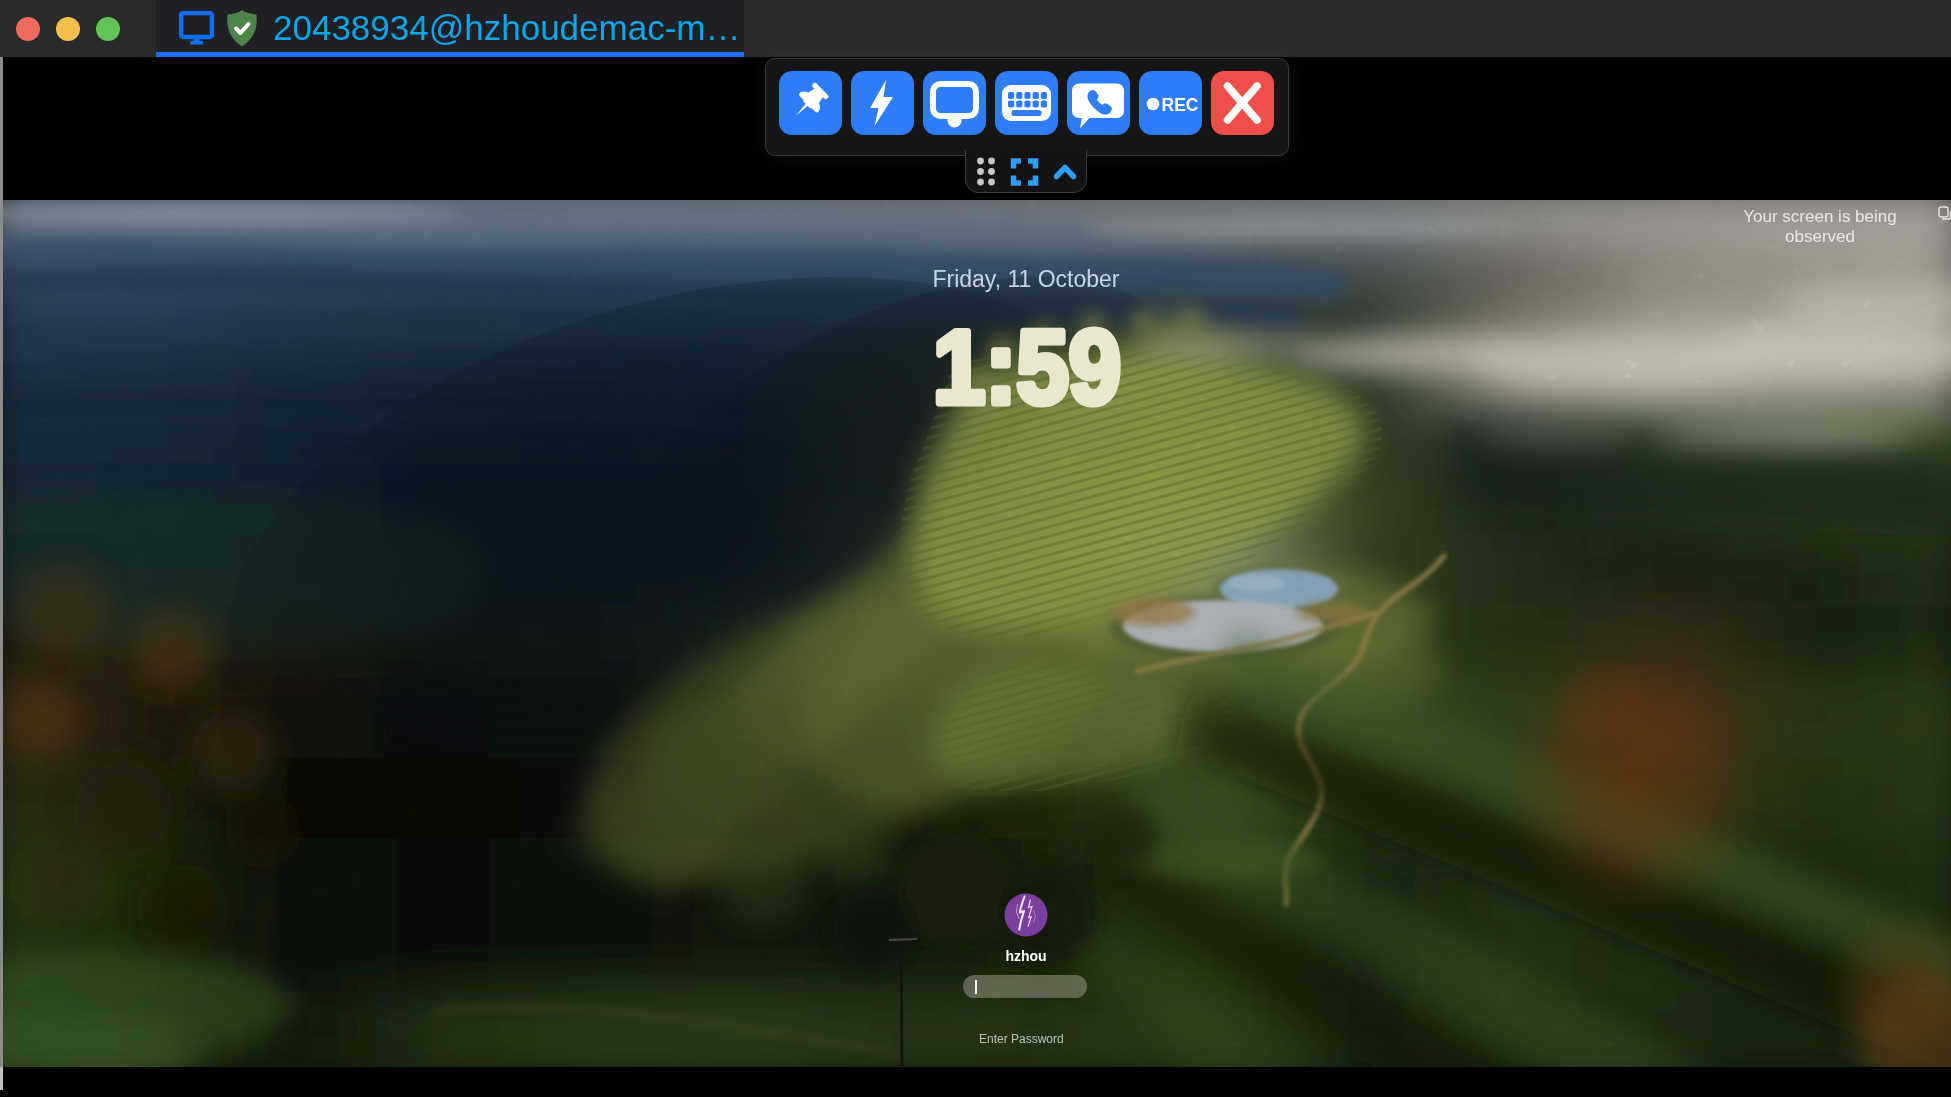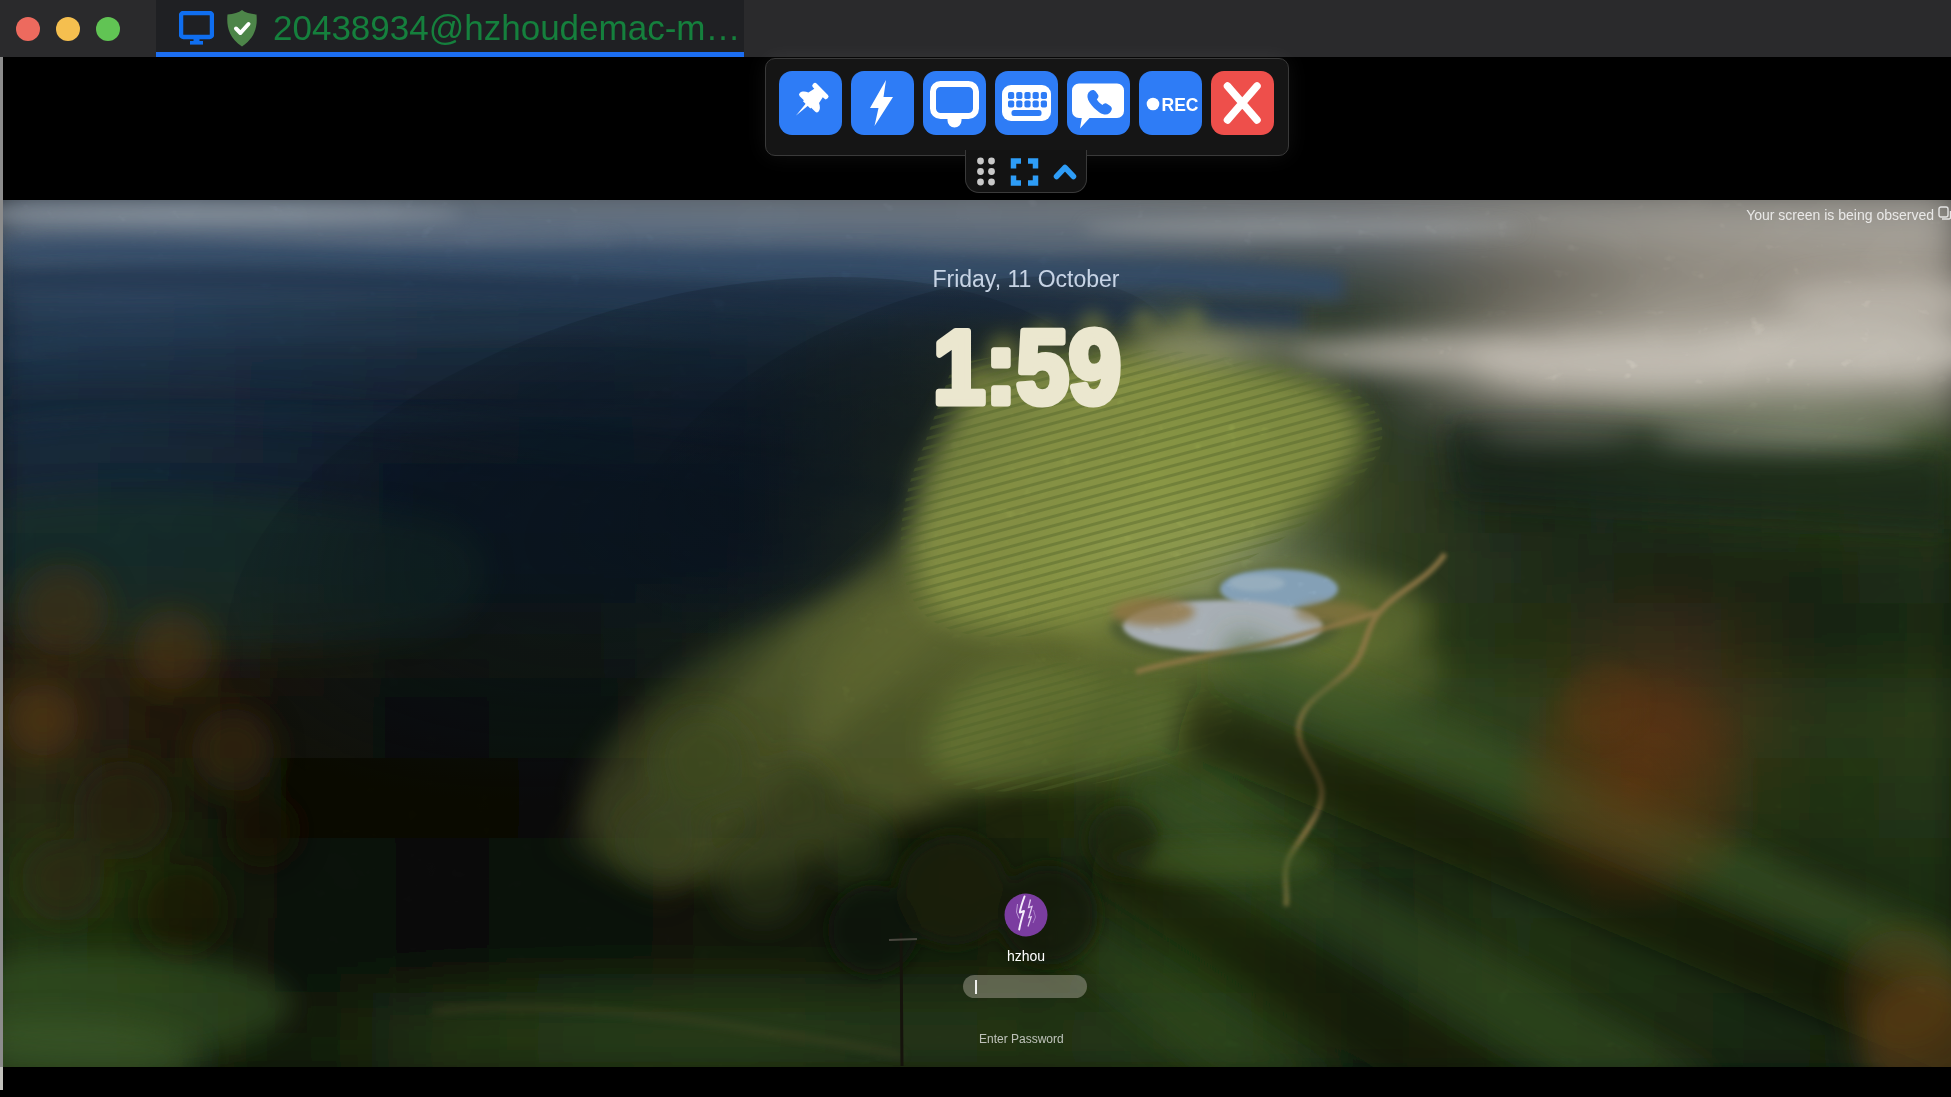--- a/index.html
+++ b/index.html
@@ -18,21 +18,21 @@
 <svg class="abs" style="left:179px;top:11px" width="35" height="35" viewBox="0 0 35 35">
   <rect x="2" y="2" width="31" height="24" rx="2.5" fill="none" stroke="#0f6ef0" stroke-width="4.5"></rect>
   <rect x="14.5" y="25" width="6" height="7" fill="#0f6ef0"></rect>
   <rect x="11" y="30" width="13" height="3.6" fill="#0f6ef0"></rect>
 </svg>
 
 <svg class="abs" style="left:225px;top:9px" width="34" height="39" viewBox="0 0 34 39">
   <path d="M17 1 C20 3.5 25.5 5 31.5 5.5 C32.5 16 31 28 17 37.5 C3 28 1.5 16 2.5 5.5 C8.5 5 14 3.5 17 1 Z" fill="#4d8549"></path>
   <path d="M11 19.5 L15.4 24 L23.5 15" fill="none" stroke="#fff" stroke-width="4" stroke-linecap="round" stroke-linejoin="round"></path>
 </svg>
-<div class="abs" style="left:273px;top:7px;font-size:35px;line-height:41px;color:#15803d;letter-spacing:0px">20438934@hzhoudemac-m…</div>
+<div class="abs" style="left:273px;top:7px;font-size:35px;line-height:41px;color:#0ea5e9;letter-spacing:0px">20438934@hzhoudemac-m…</div>
 
 <div class="abs" style="left:0;top:57px;width:3px;height:1033px;background:#8c8c8c"></div>
 <div class="abs" style="left:0;top:1067px;width:3px;height:23px;background:#c2c2bd"></div>
 
 <svg class="abs" style="left:3px;top:200px" width="1948" height="867" viewBox="0 0 1948 867">
 <defs>
 <filter id="bmesh" x="-5%" y="-5%" width="110%" height="110%">
         <feGaussianBlur stdDeviation="24 28"></feGaussianBlur>
       </filter>
 <filter id="b2" x="-80%" y="-80%" width="260%" height="260%">
@@ -422,40 +422,40 @@
 <ellipse cx="1555" cy="234" rx="80" ry="9" fill="#c5bfb3" opacity="0.35"></ellipse>
 </g>
 <rect x="0" y="0" width="1948" height="867" filter="url(#grain)" opacity="0.13"></rect>
 <rect x="0" y="0" width="1948" height="867" filter="url(#mottle)" opacity="0.04"></rect>
 <ellipse cx="100" cy="805" rx="190" ry="55" fill="#375626" opacity="0.55" filter="url(#b14)"></ellipse>
 <ellipse cx="55" cy="860" rx="140" ry="40" fill="#3d5c2a" opacity="0.5" filter="url(#b14)"></ellipse>
 <line x1="898" y1="733" x2="899" y2="866" stroke="#15130c" stroke-width="3"></line>
 <line x1="886" y1="740" x2="914" y2="739" stroke="#4a4840" stroke-width="2"></line>
 </svg>
 
-<div class="abs" style="left:1706px;top:207px;width:228px;text-align:right;font-size:14px;color:rgba(250,250,250,0.82)">Your screen is being observed</div>
+<div class="abs" style="left:1706px;top:207px;width:228px;text-align:center;font-size:17px;color:rgba(250,250,250,0.82)">Your screen is being observed</div>
 <svg class="abs" style="left:1938px;top:206px" width="13" height="15" viewBox="0 0 13 15">
   <rect x="1" y="1" width="9" height="10" rx="2" fill="none" stroke="rgba(250,250,250,0.82)" stroke-width="1.4"></rect>
   <path d="M4 13 h7 a1.5 1.5 0 0 0 1.5 -1.5 V5" fill="none" stroke="rgba(250,250,250,0.82)" stroke-width="1.4"></path>
 </svg>
 <div class="abs" style="left:826px;top:266px;width:400px;text-align:center;font-size:23px;font-weight:500;color:rgba(212,224,240,0.92)">Friday, 11 October</div>
 <svg class="abs" style="left:827px;top:294px" width="400" height="130" viewBox="0 0 400 130">
 <g transform="translate(200,0) scale(0.912,1) translate(-200,0)">
 <text x="200" y="109" text-anchor="middle" font-family="Liberation Sans, sans-serif" font-size="103" font-weight="bold" fill="#ebe7cf" stroke="#ebe7cf" stroke-width="7" stroke-linejoin="round" stroke-linecap="round">1:59</text>
 </g>
   </svg>
 
 <svg class="abs" style="left:1004px;top:893px" width="44" height="44" viewBox="0 0 44 44">
   <circle cx="22" cy="22" r="21.5" fill="#7b3da0"></circle>
   <path d="M20.5 3.5 C18.5 9 16.5 14.5 15.8 19.5 L20 18 C18.2 24 16.3 30 15.2 36.5" fill="none" stroke="#f6eefc" stroke-width="2" stroke-linejoin="round" stroke-linecap="round"></path>
   <path d="M26.5 6.5 L24.5 14.5 L28 13.5 L24.8 24.5 L27.2 23.8 L24 33.5" fill="none" stroke="#ecdcf8" stroke-width="1.3" opacity="0.9"></path>
   <path d="M13.5 11 L12.5 19 L15 25.5" fill="none" stroke="#dcc4f0" stroke-width="1" opacity="0.7"></path>
   <path d="M29.5 17 L31.5 24 L29 30" fill="none" stroke="#d4baea" stroke-width="0.9" opacity="0.55"></path>
 </svg>
-<div class="abs" style="left:926px;top:948px;width:200px;text-align:center;font-size:14px;font-weight:normal;color:#fff">hzhou</div>
+<div class="abs" style="left:926px;top:948px;width:200px;text-align:center;font-size:14px;font-weight:bold;color:#fff">hzhou</div>
 <div class="abs" style="left:963px;top:975px;width:124px;height:23px;border-radius:11.5px;background:rgba(158,155,140,0.52)"></div>
 <div class="abs" style="left:975px;top:980px;width:2px;height:14px;background:rgba(255,255,255,0.9)"></div>
 <div class="abs" style="left:979px;top:1032px;font-size:12px;color:rgba(240,240,240,0.75)">Enter Password</div>
 
 <div class="abs" style="left:765px;top:58px;width:524px;height:98px;border-radius:10px;background:#151515;border:1px solid #3a3a3a;box-shadow:0 0 22px rgba(255,255,255,0.06)"></div>
 <div class="abs" style="left:965px;top:150px;width:122px;height:43px;border-radius:0 0 14px 14px;background:#131313;border:1px solid #3a3a3a;border-top:none"></div>
 
 <div class="abs" style="left:779px;top:71px;width:63px;height:64px;border-radius:13px;background:#2e7cf6"></div>
 <div class="abs" style="left:851px;top:71px;width:63px;height:64px;border-radius:13px;background:#2e7cf6"></div>
 <div class="abs" style="left:923px;top:71px;width:63px;height:64px;border-radius:13px;background:#2e7cf6"></div>

